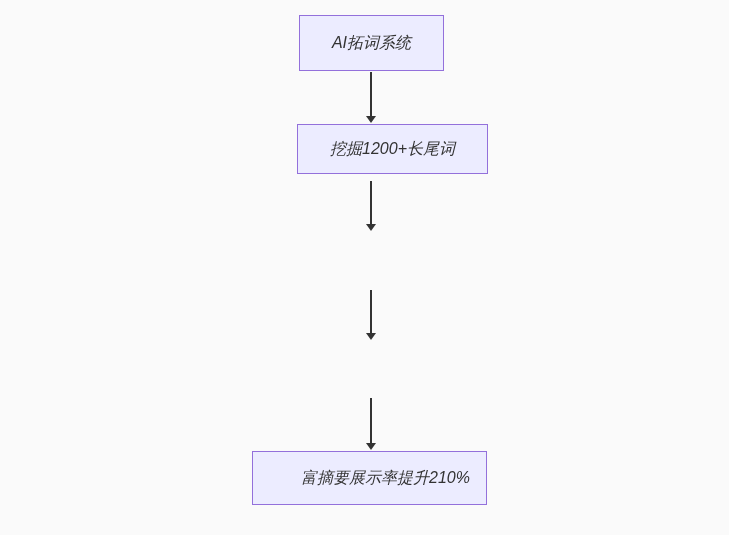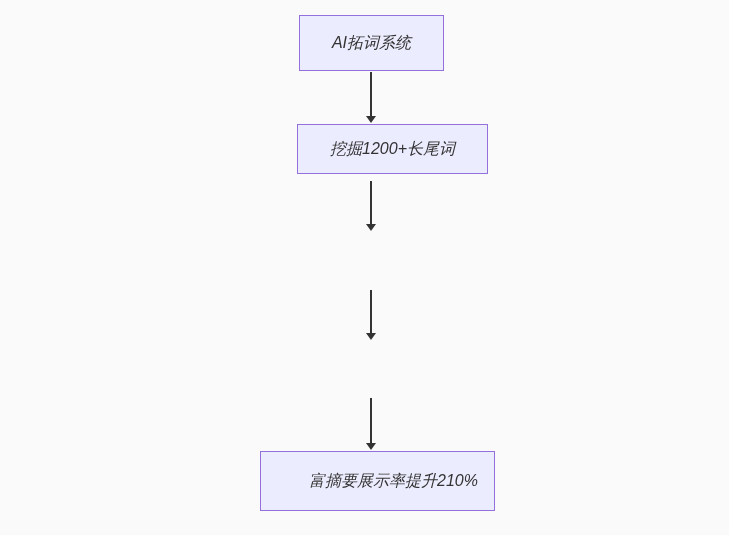--- a/index.html
+++ b/index.html
@@ -31,21 +31,21 @@
     line-height: 1.2;
     text-align: center;
     white-space: nowrap;
     font-style: italic;
   }
   
   .n1 { left: 299px; top: 15px;  width: 145px; height: 56px; }
   .n2 { left: 276px; top: 124px; width: 191px; height: 50px; margin-left: 21px; }
   .n3 { left: 261px; top: 232px; width: 222px; height: 57px; }
   .n4 { left: 264px; top: 341px; width: 216px; height: 56px; }
-  .n5 { left: 260px; top: 451px; width: 235px; height: 60px; padding-left: 32px; }
+  .n5 { left: 252px; top: 451px; width: 235px; height: 54px; padding-left: 32px; }
 
   
   .arrow {
     position: absolute;
     left: 370px;
     width: 2px;
     background: var(--arrow, #333333);
   }
   .arrow::after {
     content: "";

